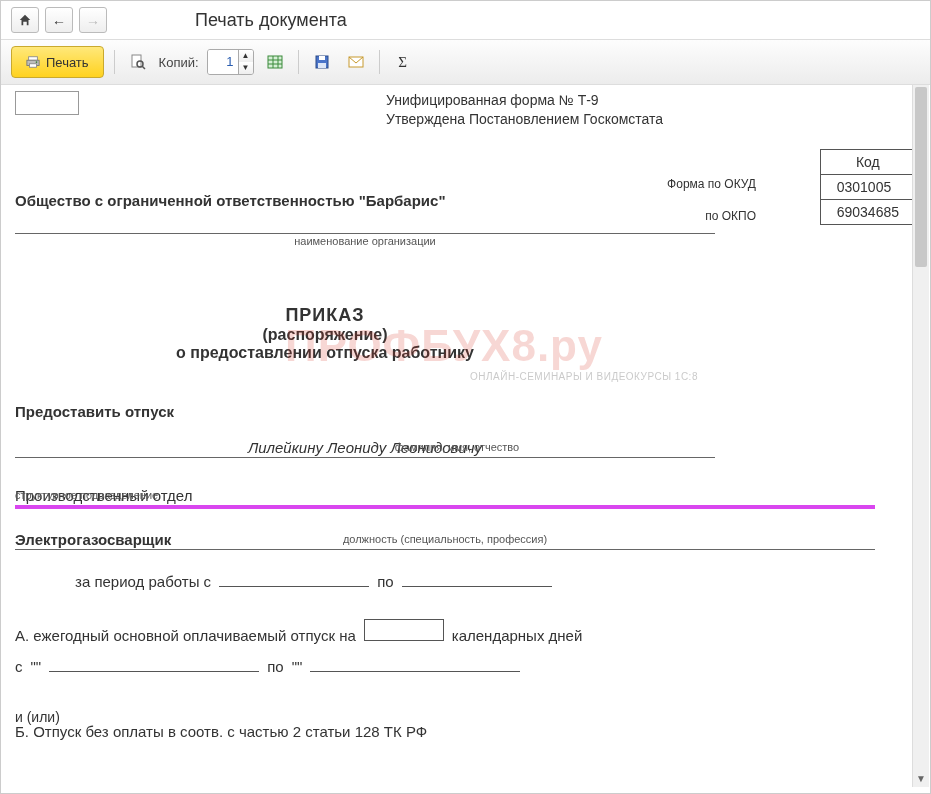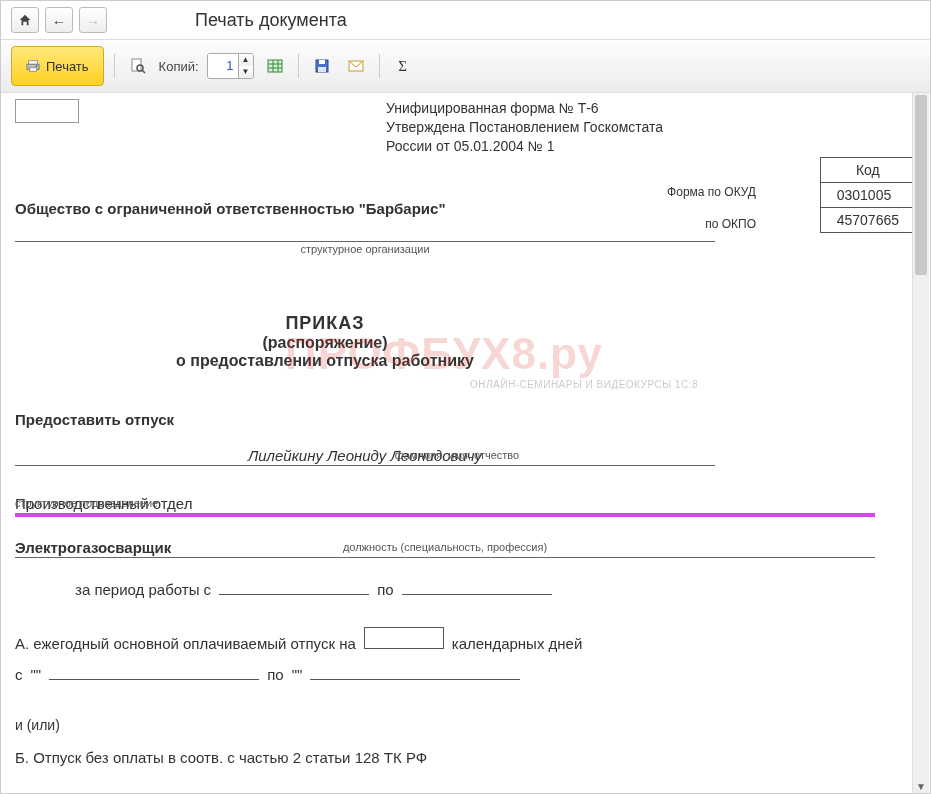--- a/index.html
+++ b/index.html
@@ -43,21 +43,21 @@
   .toolbar {
     display: flex;
     align-items: center;
     gap: 8px;
     padding: 6px 10px;
     background: linear-gradient(#fdfdfd,#ececec);
     border-top: 1px solid #ddd;
     border-bottom: 1px solid #ddd;
   }
   .print-btn {
-    height: 40px;
+    height: 32px;
     padding: 0 14px;
     border: 1px solid #c9a92e;
     border-radius: 4px;
     background: linear-gradient(#ffe87a,#ffd21f);
     display: flex;
     align-items: center;
     gap: 6px;
     cursor: pointer;
     font-weight: normal;
     font-size: 13px;
@@ -333,21 +333,21 @@
   }
   .and-or {
     position: absolute;
     left: 0;
     top: 618px;
     font-size: 14px;
   }
   .section-b {
     position: absolute;
     left: 0;
-    top: 650px;
+    top: 632px;
     font-size: 15px;
     color:#333;
   }
   .scrollbar {
     position: absolute;
     right: 1px;
     top: 0;
     bottom: 0;
     width: 17px;
     background: #f0f0f0;
@@ -441,44 +441,43 @@
     <span style="font-size:15px;font-family:serif;">Σ</span>
   </div>
 </div>
 
 <div class="doc-area">
   <div class="doc">
 
     <div class="blank-box"></div>
 
     <div class="header-right">
-      <div>Унифицированная форма № Т-6</div>
+      <div>Унифицированная форма № Т-9</div>
       <div>Утверждена Постановлением Госкомстата</div>
-      <div>России от 05.01.2004 № 1</div>
     </div>
 
     <table class="code-table">
       <tbody>
           <tr>
             <th>Код</th>
           </tr>
       <tr>
             <td>0301005</td>
           </tr>
       <tr>
-            <td>45707665</td>
+            <td>69034685</td>
           </tr>
     </tbody>
       </table>
     <div class="okud-row">Форма по ОКУД</div>
     <div class="okpo-row">по ОКПО</div>
 
     <div class="org-name">Общество с ограниченной ответственностью "Барбарис"</div>
     <div class="org-line"></div>
-    <div class="org-caption">структурное организации</div>
+    <div class="org-caption">наименование организации</div>
 
 
     <div class="order-title">
       <div class="l1">ПРИКАЗ</div>
       <div class="l2">(распоряжение)</div>
       <div class="l3">о предоставлении отпуска работнику</div>
     </div>
 
     <div class="watermark">ПРОФБУХ8.ру</div>
     <div class="watermark-sub">ОНЛАЙН-СЕМИНАРЫ И ВИДЕОКУРСЫ 1С:8</div>

